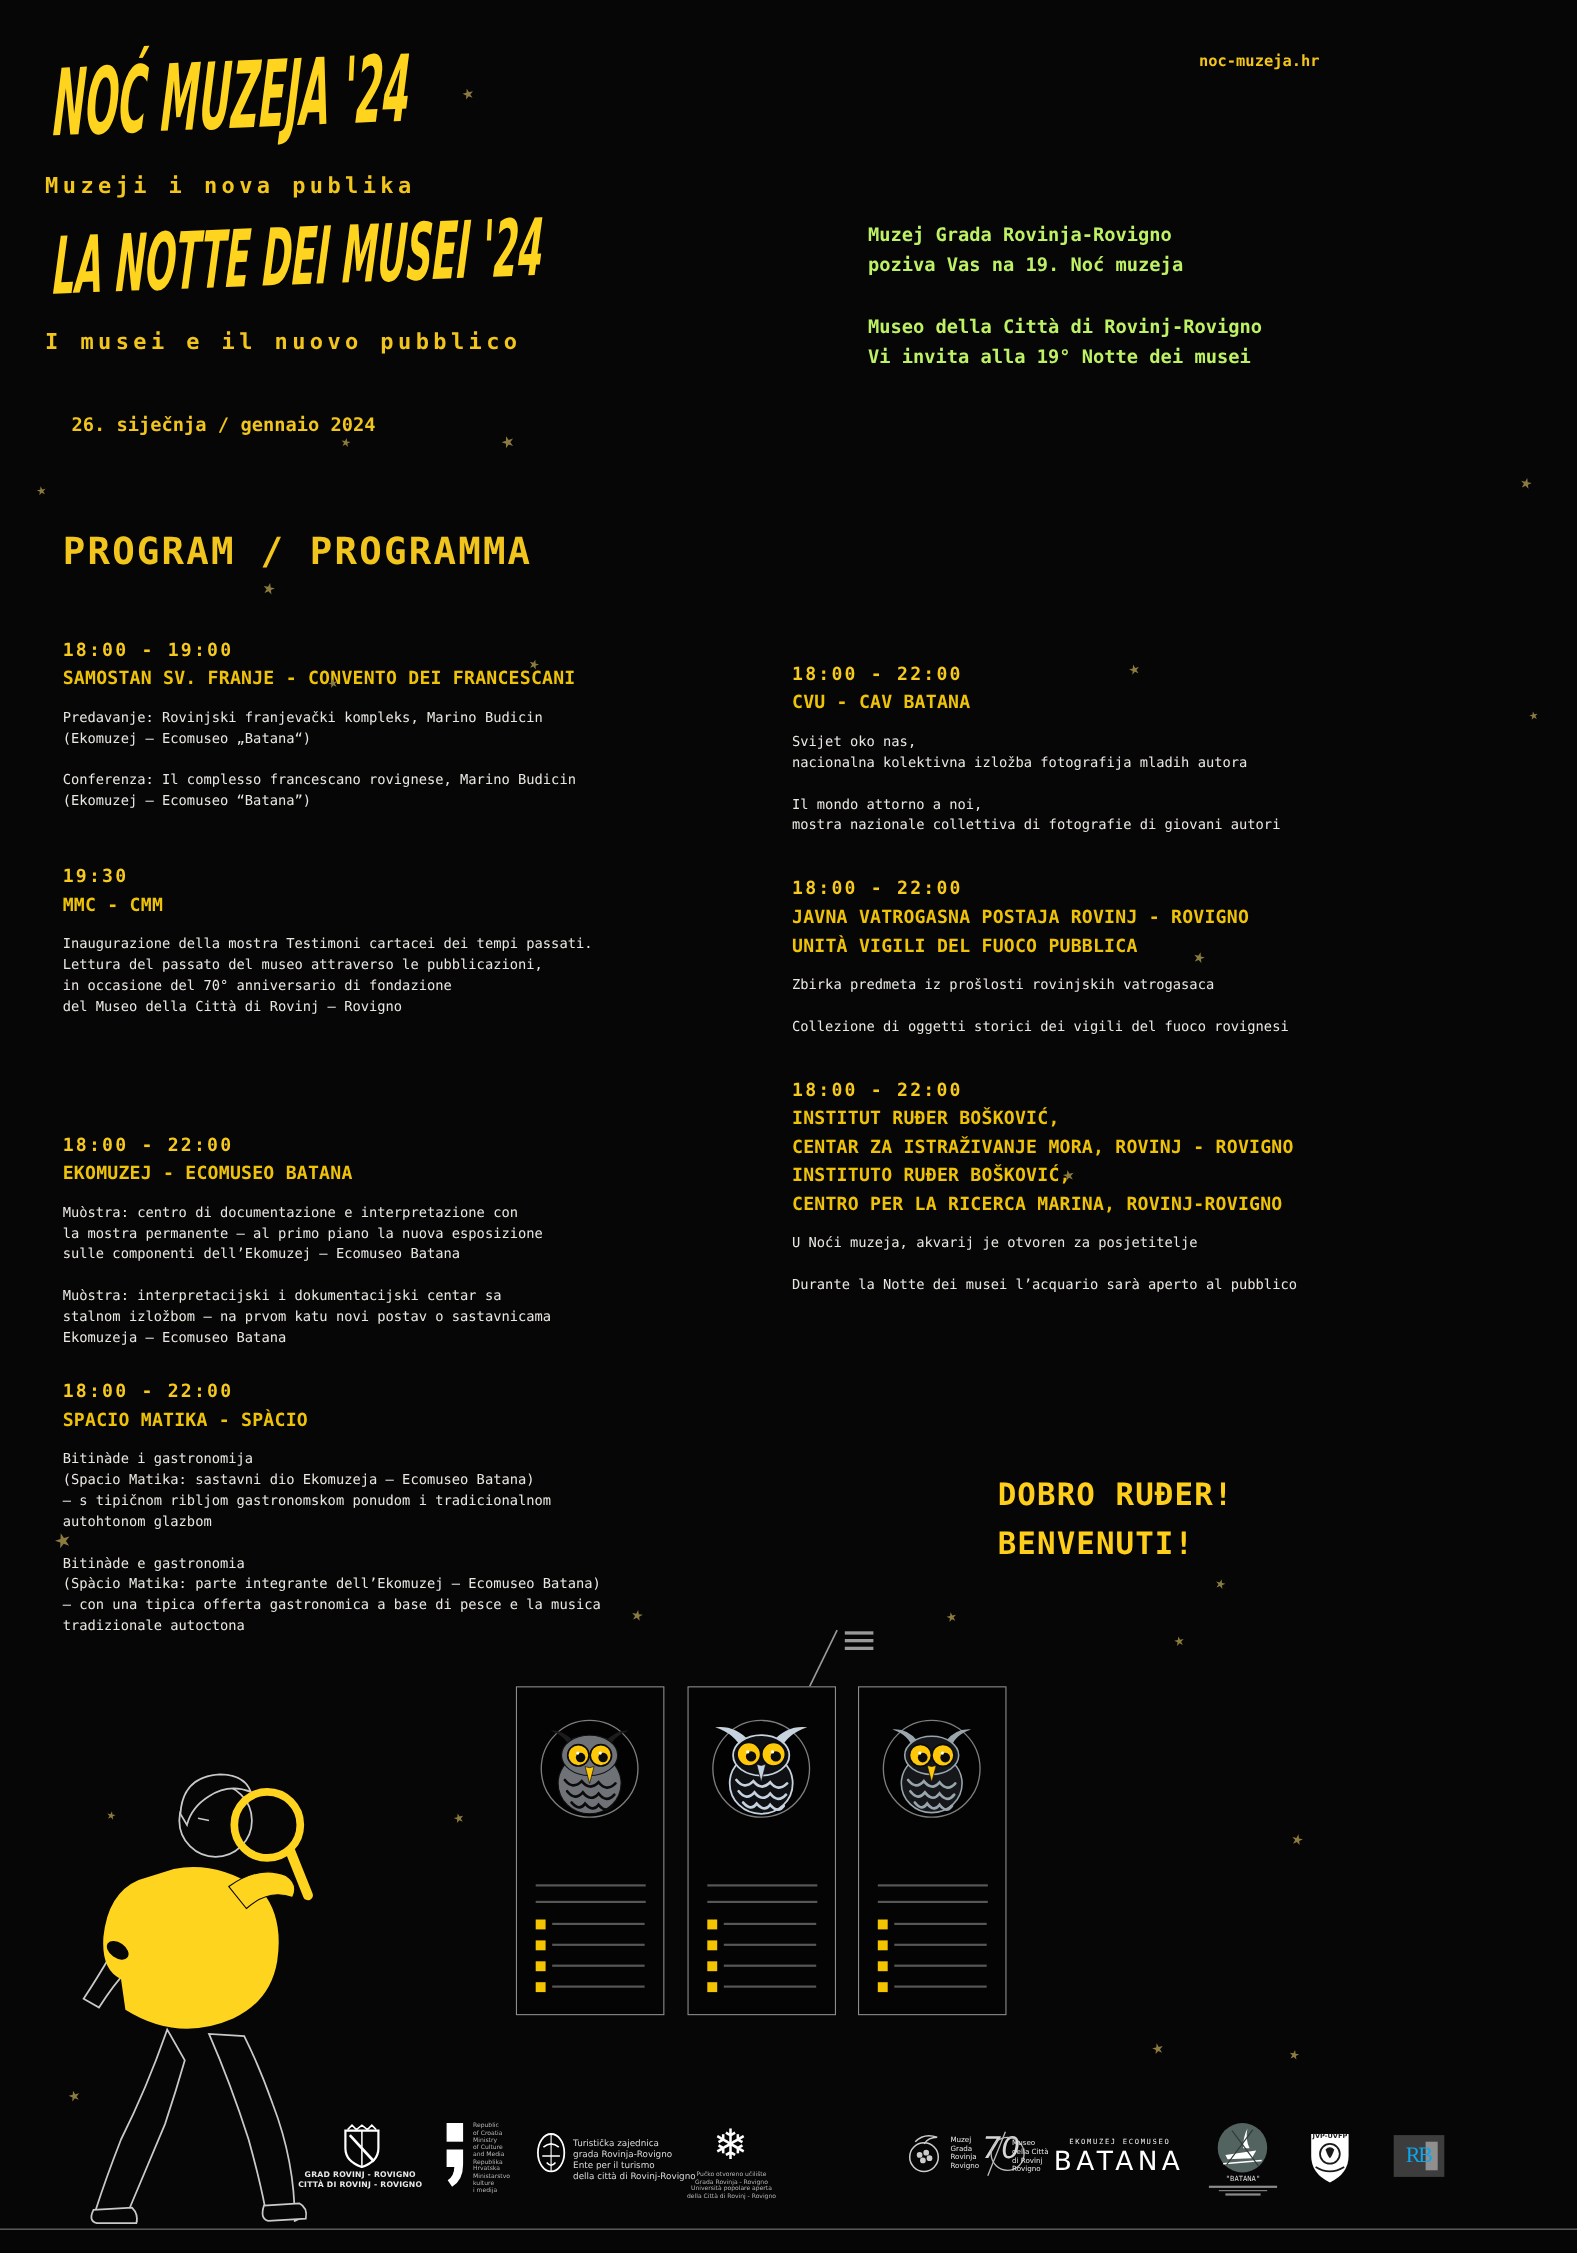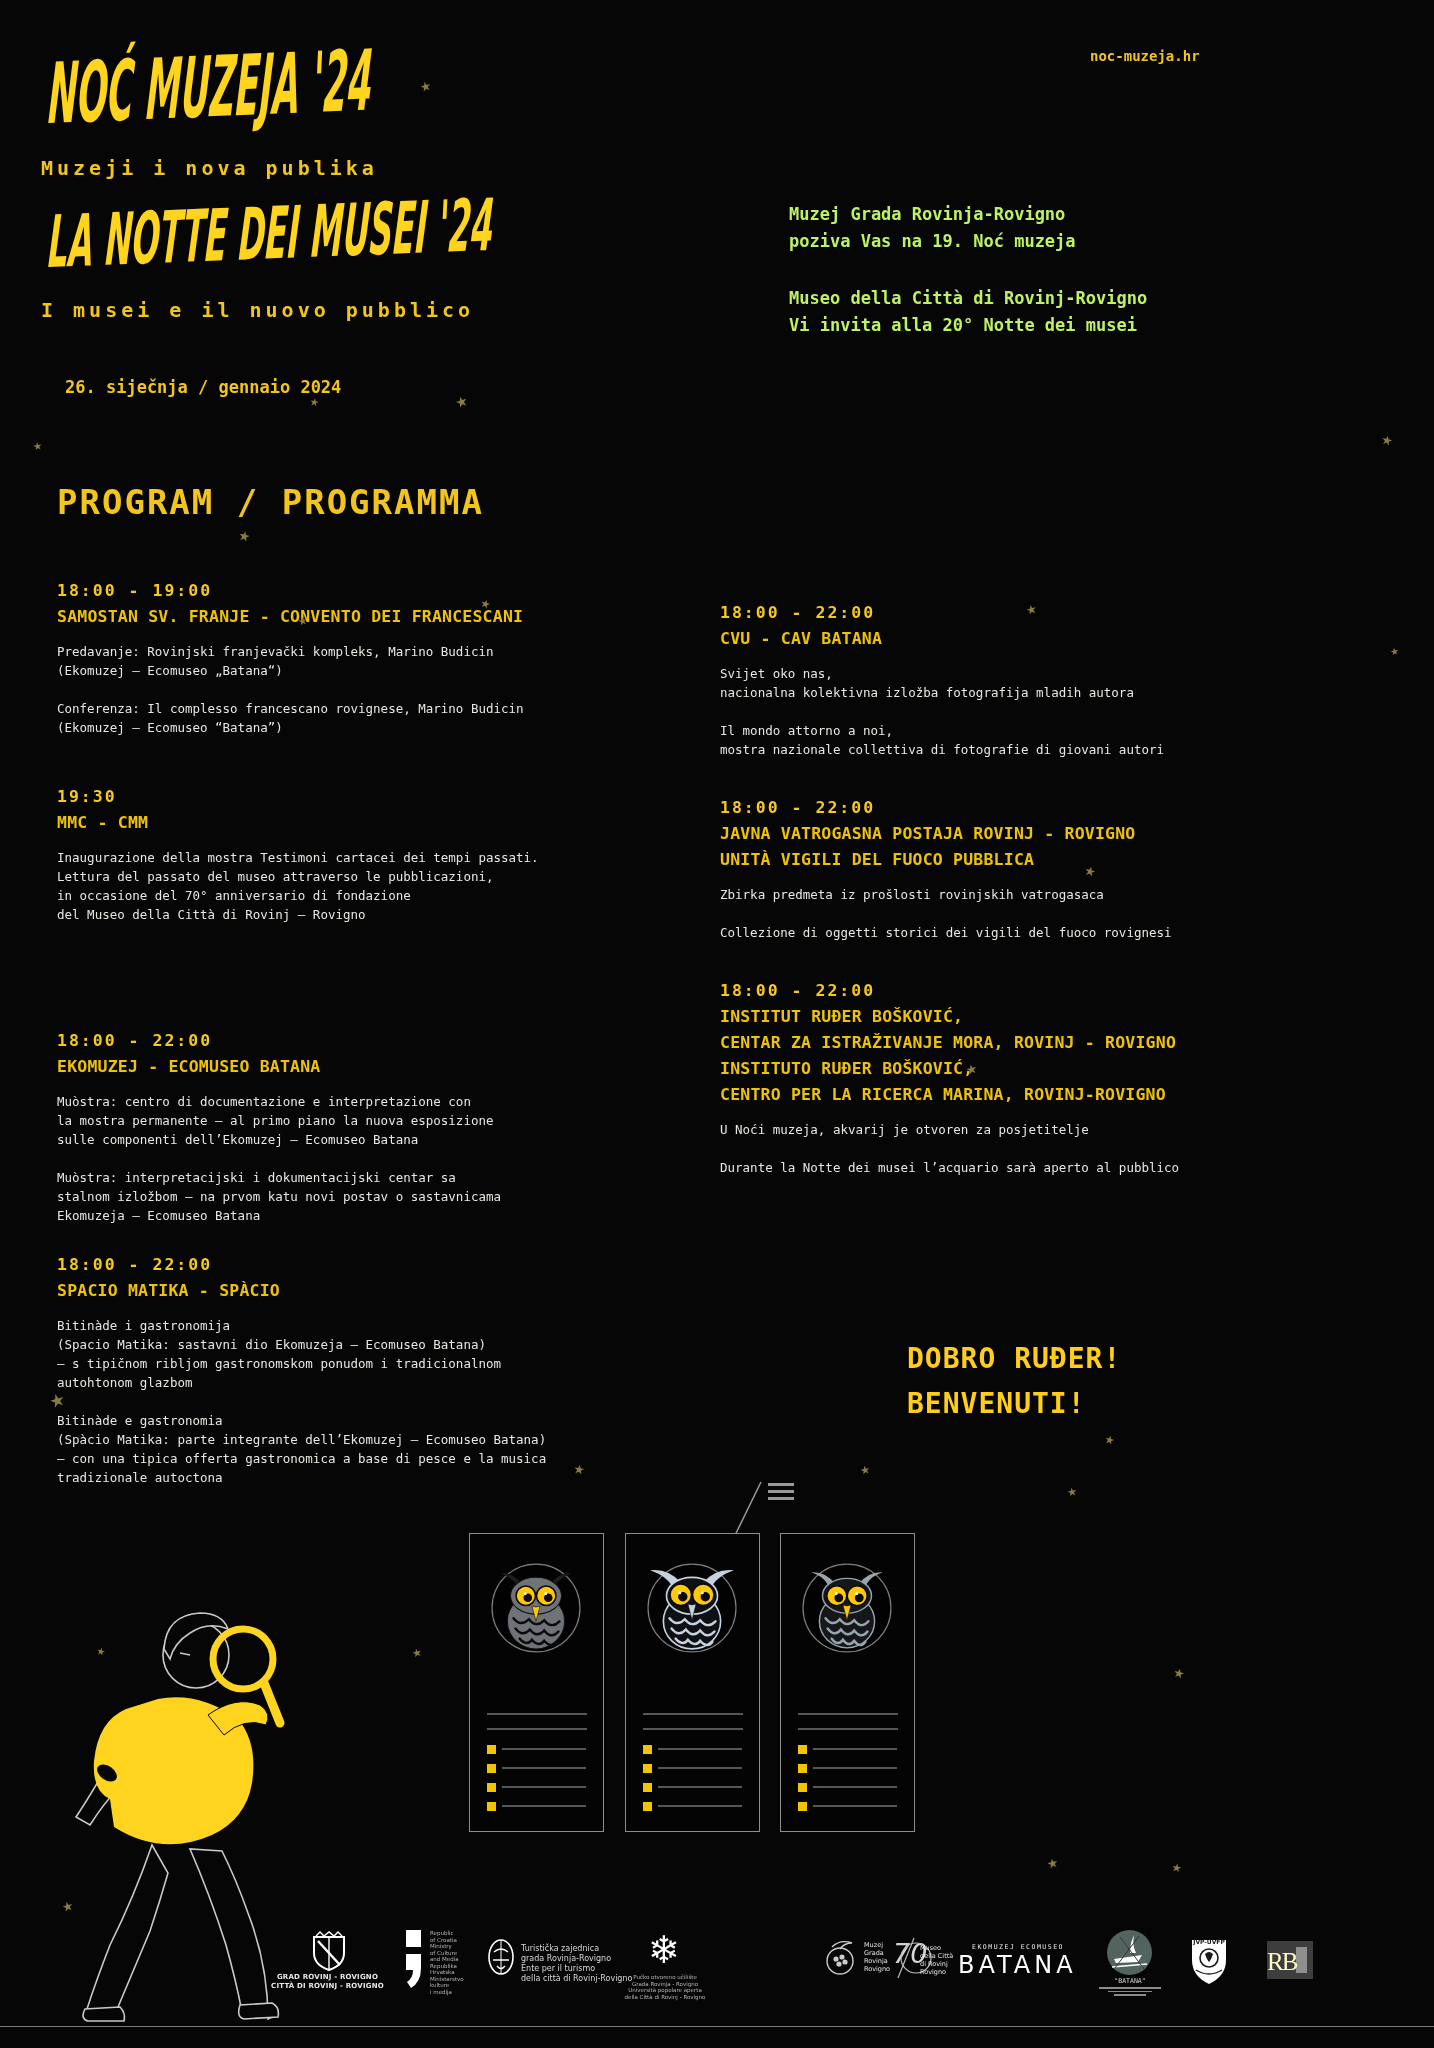--- a/index.html
+++ b/index.html
@@ -50,41 +50,41 @@
   .tiny{font-size:5.5px;line-height:6.5px;color:#b5b5b5;white-space:pre-line;}
   .grad-lines{font-size:7px;line-height:9px;font-weight:bold;text-align:center;white-space:pre-line;letter-spacing:0.2px;}
   .tour-lines{font-size:8px;line-height:10px;color:#d9d9d9;white-space:pre-line;}
   .muz-lines{font-size:6.5px;line-height:8px;color:#e5e5e5;white-space:pre-line;}
   .batana-top{font-size:6.5px;letter-spacing:1.5px;color:#efefef;text-align:center;white-space:nowrap;}
   .batana-word{font-size:24px;letter-spacing:4px;font-weight:400;color:#fff;font-family:"DejaVu Sans",sans-serif;white-space:nowrap;}
   .bemb-label{font-size:6.5px;color:#d8d8d8;text-align:center;white-space:nowrap;}
   .bemb-bar{height:1.5px;background:#8b8b8b;margin:2px auto 0 auto;}
   .rbbox{position:absolute;width:46px;height:38px;background:#3d3d3d;}
   .rbbox .bar{position:absolute;right:6px;top:6px;width:11px;height:26px;background:#8f8f8f;}
-  .rbbox .rb{position:absolute;left:0;top:7px;font-family:"Liberation Serif","DejaVu Serif",serif;
-             font-size:25px;color:#fef9c3;letter-spacing:-2px;}
+  .rbbox .rb{position:absolute;left:11px;top:7px;font-family:"Liberation Serif","DejaVu Serif",serif;
+             font-size:20px;color:#0ea5e9;letter-spacing:-2px;}
 </style>
 </head>
 <body>
 
 <div id="page">
 
   <a class="abs url" style="left:1090px;top:48px;" href="#">noc-muzeja.hr</a>
 
   <div class="abs comic t1" style="left:47px;top:52px;">NOĆ MUZEJA '24</div>
   <div class="abs subtl" style="left:41px;top:156px;">Muzeji i nova publika</div>
   <div class="abs comic t2" style="left:47px;top:206px;">LA NOTTE DEI MUSEI '24</div>
   <div class="abs subtl" style="left:41px;top:298px;">I musei e il nuovo pubblico</div>
   <div class="abs date" style="left:45px;top:377px;">26. siječnja / gennaio 2024</div>
 
   <div class="abs" style="left:789px;top:201px;">
     <div class="invite">Muzej Grada Rovinja-Rovigno
 poziva Vas na 19. Noć muzeja</div>
     <div class="invite" style="margin-top:30px;">Museo della Città di Rovinj-Rovigno
-Vi invita alla 20° Notte dei musei</div>
+Vi invita alla 19° Notte dei musei</div>
   </div>
 
   <div class="abs proghead" style="left:57px;top:482px;">PROGRAM / PROGRAMMA</div>
 
   <div class="abs entry" style="left:57px;top:578px;">
     <div class="time">18:00 - 19:00</div>
     <div class="etitle">SAMOSTAN SV. FRANJE - CONVENTO DEI FRANCESCANI</div>
     <div class="para">Predavanje: Rovinjski franjevački kompleks, Marino Budicin
 (Ekomuzej – Ecomuseo „Batana“)</div>
     <div class="para">Conferenza: Il complesso francescano rovignese, Marino Budicin

